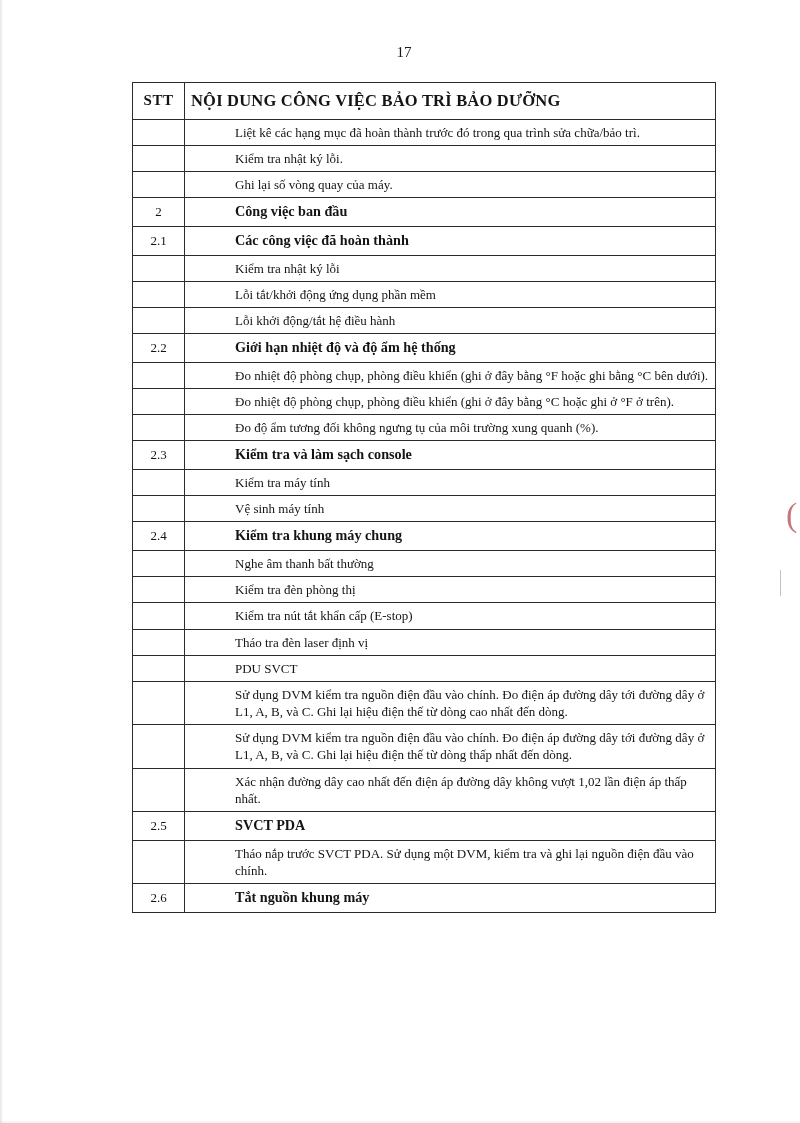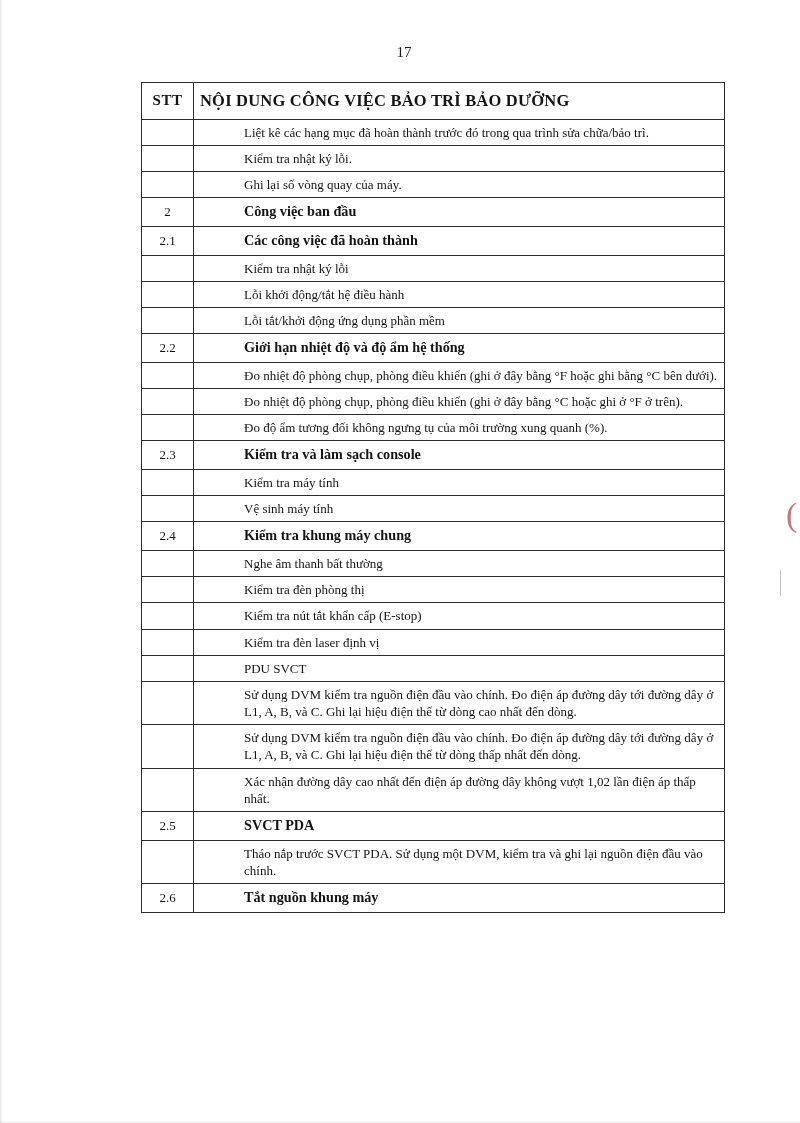--- a/index.html
+++ b/index.html
@@ -27,21 +27,21 @@
     left: 4px;
     width: 800px;
     text-align: center;
     font-size: 15px;
     font-family: "Liberation Serif", serif;
     color: #1a1a1a;
   }
   .table-wrap {
     position: absolute;
     top: 82px;
-    left: 141px;
+    left: 132px;
     width: 583px;
   }
   table.maint {
     border-collapse: collapse;
     width: 583px;
     table-layout: fixed;
   }
   table.maint td {
     border: 1px solid #2b2b2b;
     vertical-align: middle;
@@ -162,25 +162,25 @@
           <tr>
             <td class="stt">2.1</td>
             <td class="body bold indent">Các công việc đã hoàn thành</td>
           </tr>
           <tr>
             <td class="stt"></td>
             <td class="body wrap">Kiểm tra nhật ký lỗi</td>
           </tr>
           <tr>
             <td class="stt"></td>
+            <td class="body wrap">Lỗi tắt/khởi động ứng dụng phần mềm</td>
+          </tr>
+          <tr>
+            <td class="stt"></td>
             <td class="body wrap">Lỗi khởi động/tắt hệ điều hành</td>
-          </tr>
-          <tr>
-            <td class="stt"></td>
-            <td class="body wrap">Lỗi tắt/khởi động ứng dụng phần mềm</td>
           </tr>
           <tr>
             <td class="stt">2.2</td>
             <td class="body bold indent">Giới hạn nhiệt độ và độ ẩm hệ thống</td>
           </tr>
           <tr>
             <td class="stt"></td>
             <td class="body wrap">Đo nhiệt độ phòng chụp, phòng điều khiển (ghi ở đây bằng °F hoặc ghi bằng °C bên dưới).</td>
           </tr>
           <tr>
@@ -214,21 +214,21 @@
           <tr>
             <td class="stt"></td>
             <td class="body wrap">Kiểm tra đèn phòng thị</td>
           </tr>
           <tr>
             <td class="stt"></td>
             <td class="body wrap">Kiểm tra nút tắt khẩn cấp (E-stop)</td>
           </tr>
           <tr>
             <td class="stt"></td>
-            <td class="body wrap">Kiểm tra đèn laser định vị</td>
+            <td class="body wrap">Tháo tra đèn laser định vị</td>
           </tr>
           <tr>
             <td class="stt"></td>
             <td class="body wrap">PDU SVCT</td>
           </tr>
           <tr>
             <td class="stt"></td>
             <td class="body wrap">Sử dụng DVM kiểm tra nguồn điện đầu vào chính. Đo điện áp đường dây tới đường dây ở L1, A, B, và C. Ghi lại hiệu điện thế từ dòng cao nhất đến dòng.</td>
           </tr>
           <tr>

